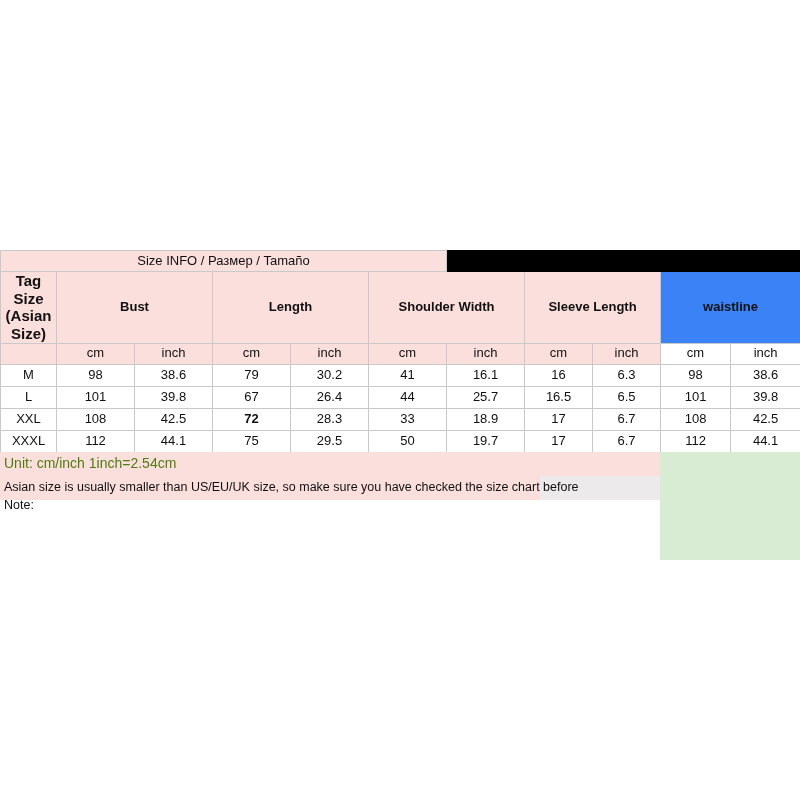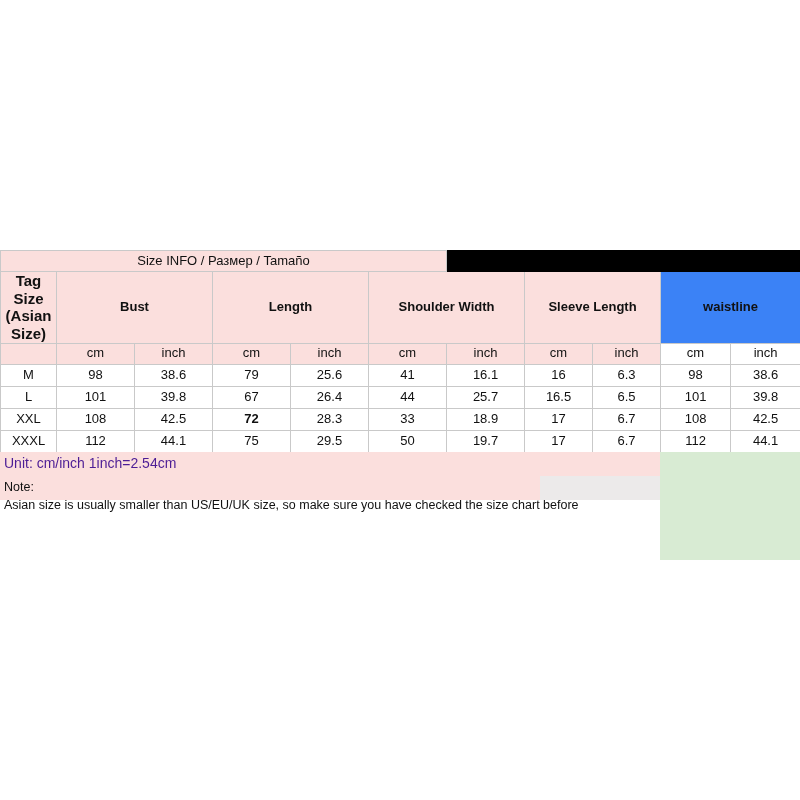--- a/index.html
+++ b/index.html
@@ -121,21 +121,21 @@
     top: 0;
     width: 140px;
     height: 108px;
     background: #d8ebd3;
   }
   .unit-text {
     position: absolute;
     left: 4px;
     top: 3px;
     font-size: 14px;
-    color: #4c1d95;
+    color: #4d7c0f;
   }
   .note-text {
     position: absolute;
     left: 4px;
     top: 26px;
     width: 650px;
     font-size: 12.5px;
     color: #111111;
     line-height: 1.45;
   }
@@ -192,21 +192,21 @@
         <td>inch</td>
         <td class="white-unit">cm</td>
         <td class="white-unit">inch</td>
       </tr>
 
       <tr class="data-row">
         <td class="first">M</td>
         <td>98</td>
         <td>38.6</td>
         <td>79</td>
-        <td>25.6</td>
+        <td>30.2</td>
         <td>41</td>
         <td>16.1</td>
         <td>16</td>
         <td>6.3</td>
         <td>98</td>
         <td>38.6</td>
       </tr>
 
       <tr class="data-row">
         <td class="first">L</td>
@@ -256,18 +256,18 @@
 
   <div class="note-band">
     <div class="note-bg-pink"></div>
     <div class="note-bg-pink2"></div>
     <div class="note-bg-gray"></div>
     <div class="note-bg-green"></div>
 
     <div class="unit-text">Unit: cm/inch 1inch=2.54cm</div>
 
     <div class="note-text">
+      <span class="line">Asian size is usually smaller than US/EU/UK size, so make sure you have checked the size chart before</span>
       <span class="line">Note:</span>
-      <span class="line">Asian size is usually smaller than US/EU/UK size, so make sure you have checked the size chart before</span>
     </div>
   </div>
 
 </div>
 
 </body></html>

